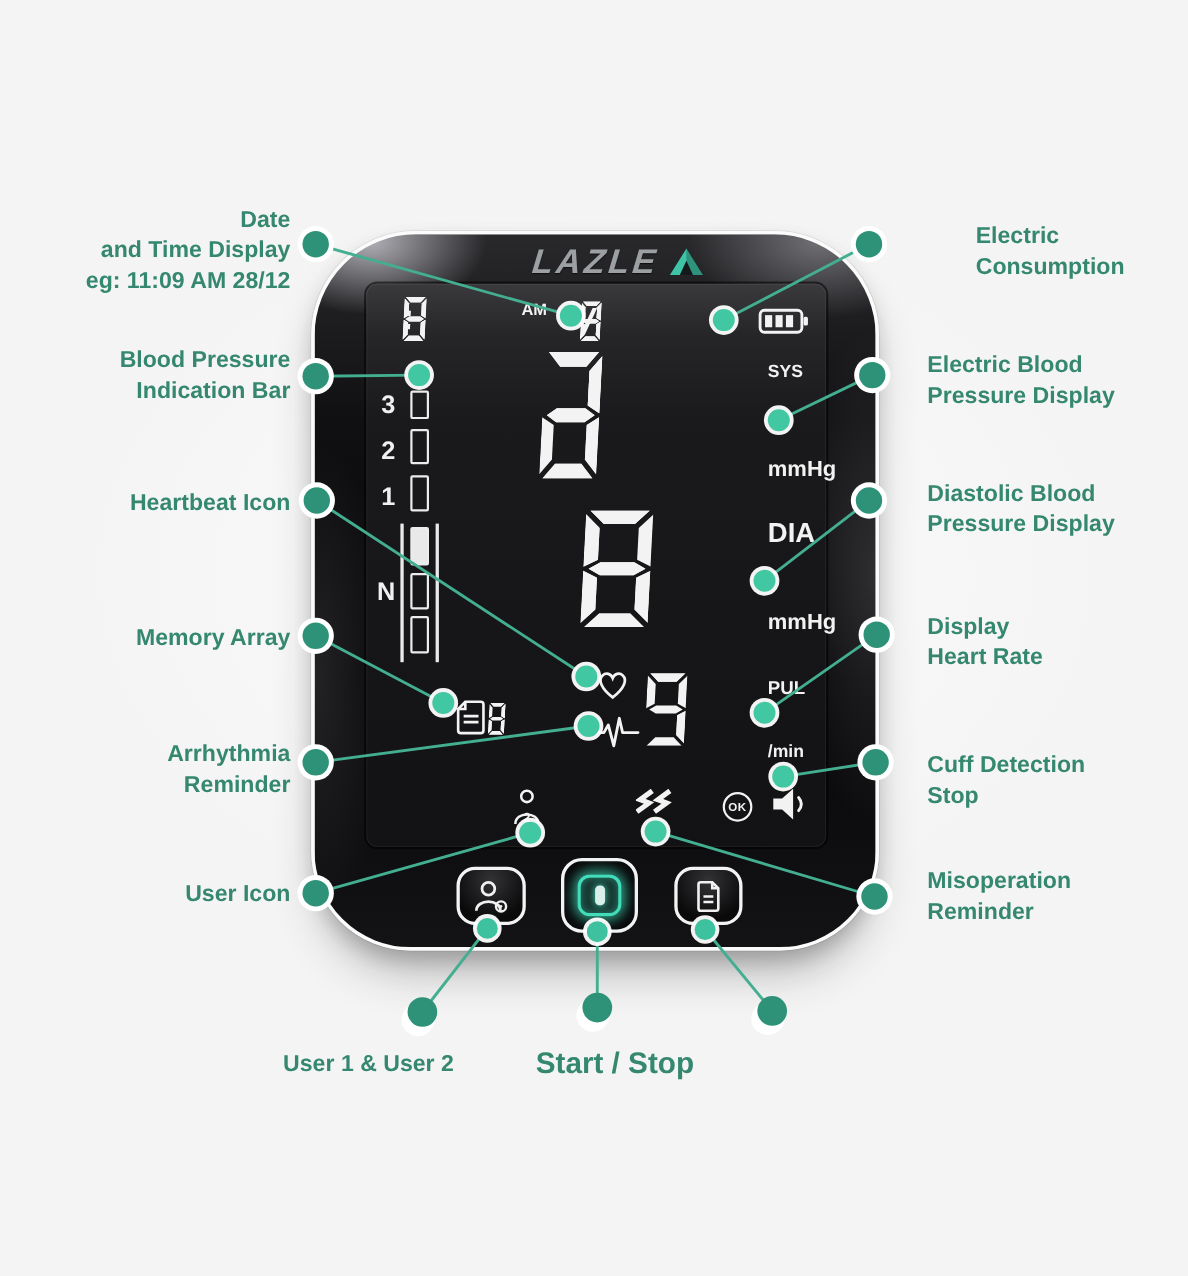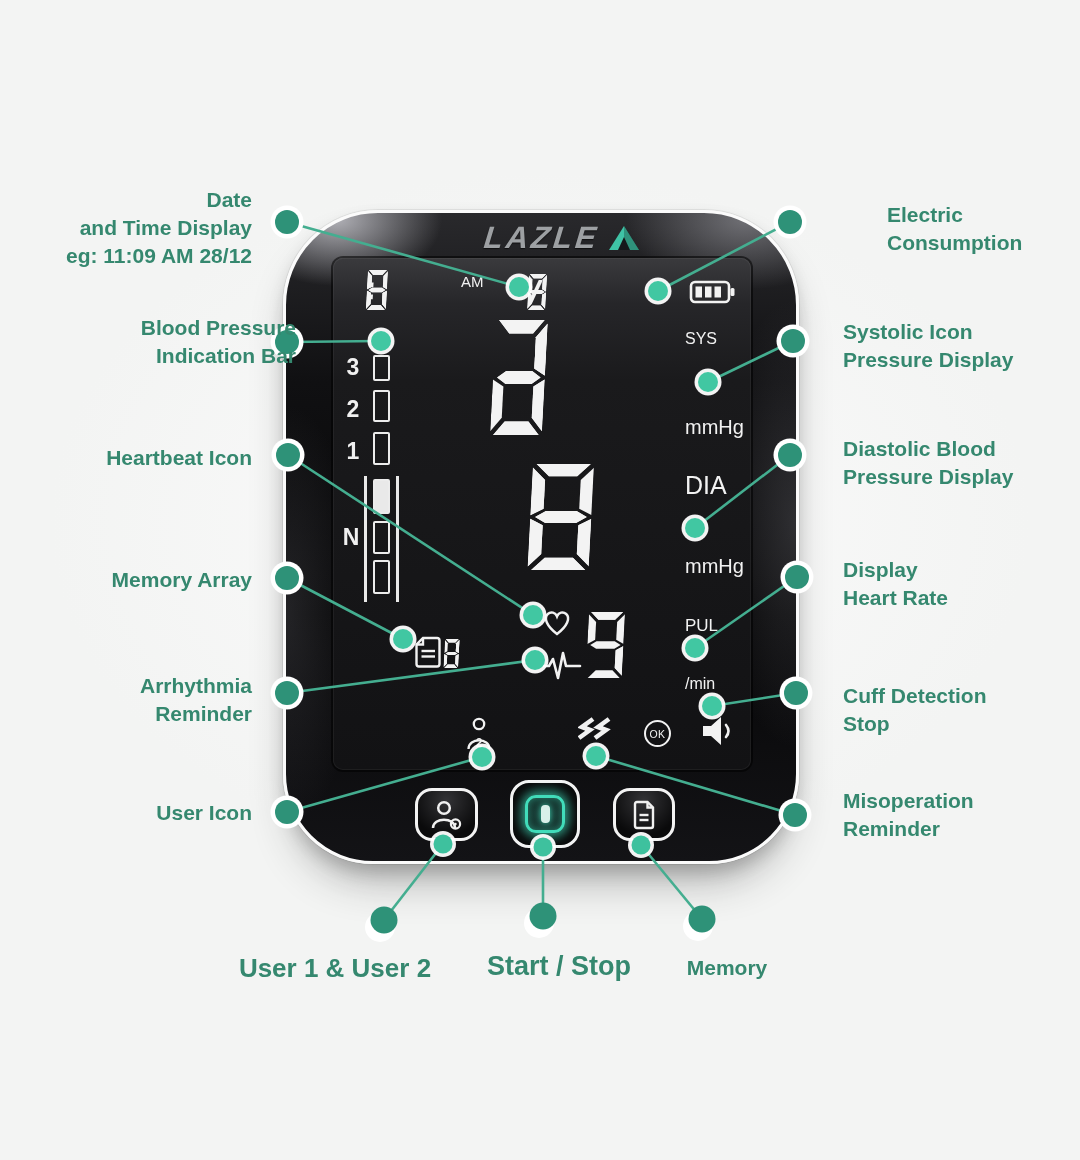--- a/index.html
+++ b/index.html
@@ -31,21 +31,21 @@
     color:#9da0a3;text-shadow:0 1px 1px rgba(0,0,0,.6);
     transform:skewX(-6deg);
   }
   .screen{
     position:absolute;left:47px;top:45px;width:418px;height:512px;border-radius:10px;
     background:linear-gradient(180deg,#3a3a3d 0%, #262629 9%, #1a1a1c 24%, #121214 100%);
     box-shadow:inset 0 0 0 1px rgba(255,255,255,.05), 0 0 0 2px rgba(0,0,0,.55);
   }
   .screen *{position:absolute;}
   .seg{display:flex;align-items:flex-start;transform:skewX(-3deg);}
-  .disp-lbl{color:#f2f2f2;font-weight:400;white-space:nowrap;}
+  .disp-lbl{color:#f2f2f2;font-weight:700;white-space:nowrap;margin-left:13px;}
   .bseg{width:17px;border:2.5px solid #ececec;border-radius:2px;background:transparent;box-sizing:border-box;}
   .bseg.filled{background:#e9e9e9;}
   .bracket{width:0;border-left:3px solid #e9e9e9;}
   .bar-num{width:24px;text-align:center;color:#f0f0f0;font-weight:700;font-size:23px;}
   
   .pbtn{
     position:absolute;box-sizing:border-box;border:3px solid #f3f3f3;
     background:radial-gradient(circle at 50% 20%, #333336 0%, #0a0a0b 75%);
     display:flex;align-items:center;justify-content:center;padding:0;cursor:pointer;
   }
@@ -55,21 +55,21 @@
   .btn-memory{left:327px;top:575px;width:62px;height:53px;border-radius:17px;}
   .power-square{
     width:40px;height:38px;border-radius:11px;border:3.5px solid #41dcba;
     box-shadow:0 0 12px 2px rgba(64,220,186,.75), inset 0 0 9px rgba(64,220,186,.55);
     display:flex;align-items:center;justify-content:center;box-sizing:border-box;
   }
   .power-bar{width:9px;height:18px;border-radius:4px;background:#d9f0ea;box-shadow:0 0 6px rgba(64,220,186,.9);}
   
   .callout{position:absolute;color:#35886f;font-weight:700;font-size:21px;line-height:28px;}
   .callout span{display:block;}
-  .callout-left{left:4px;width:248px;text-align:right;}
+  .callout-left{left:16px;width:248px;text-align:right;}
   .callout-right{left:843px;width:235px;text-align:left;}
   .callout-bottom{text-align:center;}
   .overlay{position:absolute;left:0;top:0;pointer-events:none;}
 </style>
 </head>
 <body>
 
 <div class="stage">
 
   <div class="device">
@@ -392,21 +392,21 @@
       <circle cx="698" cy="926" r="15" fill="#ffffff"></circle>
         <circle cx="702" cy="919" r="13.5" fill="#2e9278"></circle>
     </g>
   </svg>
 
   <div class="callout callout-left" style="top:186px;">
     <span>Date</span>
     <span>and Time Display</span>
     <span>eg: 11:09 AM 28/12</span>
   </div>
-  <div class="callout callout-left" style="top:314px;margin-left:44px;">
+  <div class="callout callout-left" style="top:314px;">
     <span>Blood Pressure</span>
     <span>Indication Bar</span>
   </div>
   <div class="callout callout-left" style="top:444px;">
     <span>Heartbeat Icon</span>
   </div>
   <div class="callout callout-left" style="top:566px;">
     <span>Memory Array</span>
   </div>
   <div class="callout callout-left" style="top:672px;">
@@ -415,42 +415,39 @@
   </div>
   <div class="callout callout-left" style="top:799px;">
     <span>User Icon</span>
   </div>
 
   <div class="callout callout-right" style="top:201px;margin-left:44px;">
     <span>Electric</span>
     <span>Consumption</span>
   </div>
   <div class="callout callout-right" style="top:318px;">
-    <span>Systolic Icon</span>
+    <span>Electric Blood</span>
     <span>Pressure Display</span>
   </div>
   <div class="callout callout-right" style="top:435px;">
     <span>Diastolic Blood</span>
     <span>Pressure Display</span>
   </div>
   <div class="callout callout-right" style="top:556px;">
     <span>Display</span>
     <span>Heart Rate</span>
   </div>
   <div class="callout callout-right" style="top:682px;">
     <span>Cuff Detection</span>
     <span>Stop</span>
   </div>
   <div class="callout callout-right" style="top:787px;">
     <span>Misoperation</span>
     <span>Reminder</span>
   </div>
 
-  <div class="callout callout-bottom" style="left:230px;top:954px;width:210px;font-size:26px;">
+  <div class="callout callout-bottom" style="left:230px;top:954px;width:210px;font-size:21px;">
     <span>User 1 &amp; User 2</span>
   </div>
   <div class="callout callout-bottom" style="left:449px;top:952px;width:220px;font-size:27px;">
     <span>Start / Stop</span>
   </div>
-  <div class="callout callout-bottom" style="left:627px;top:954px;width:200px;font-size:21px;">
-    <span>Memory</span>
-  </div>
 </div>
 
 </body></html>

